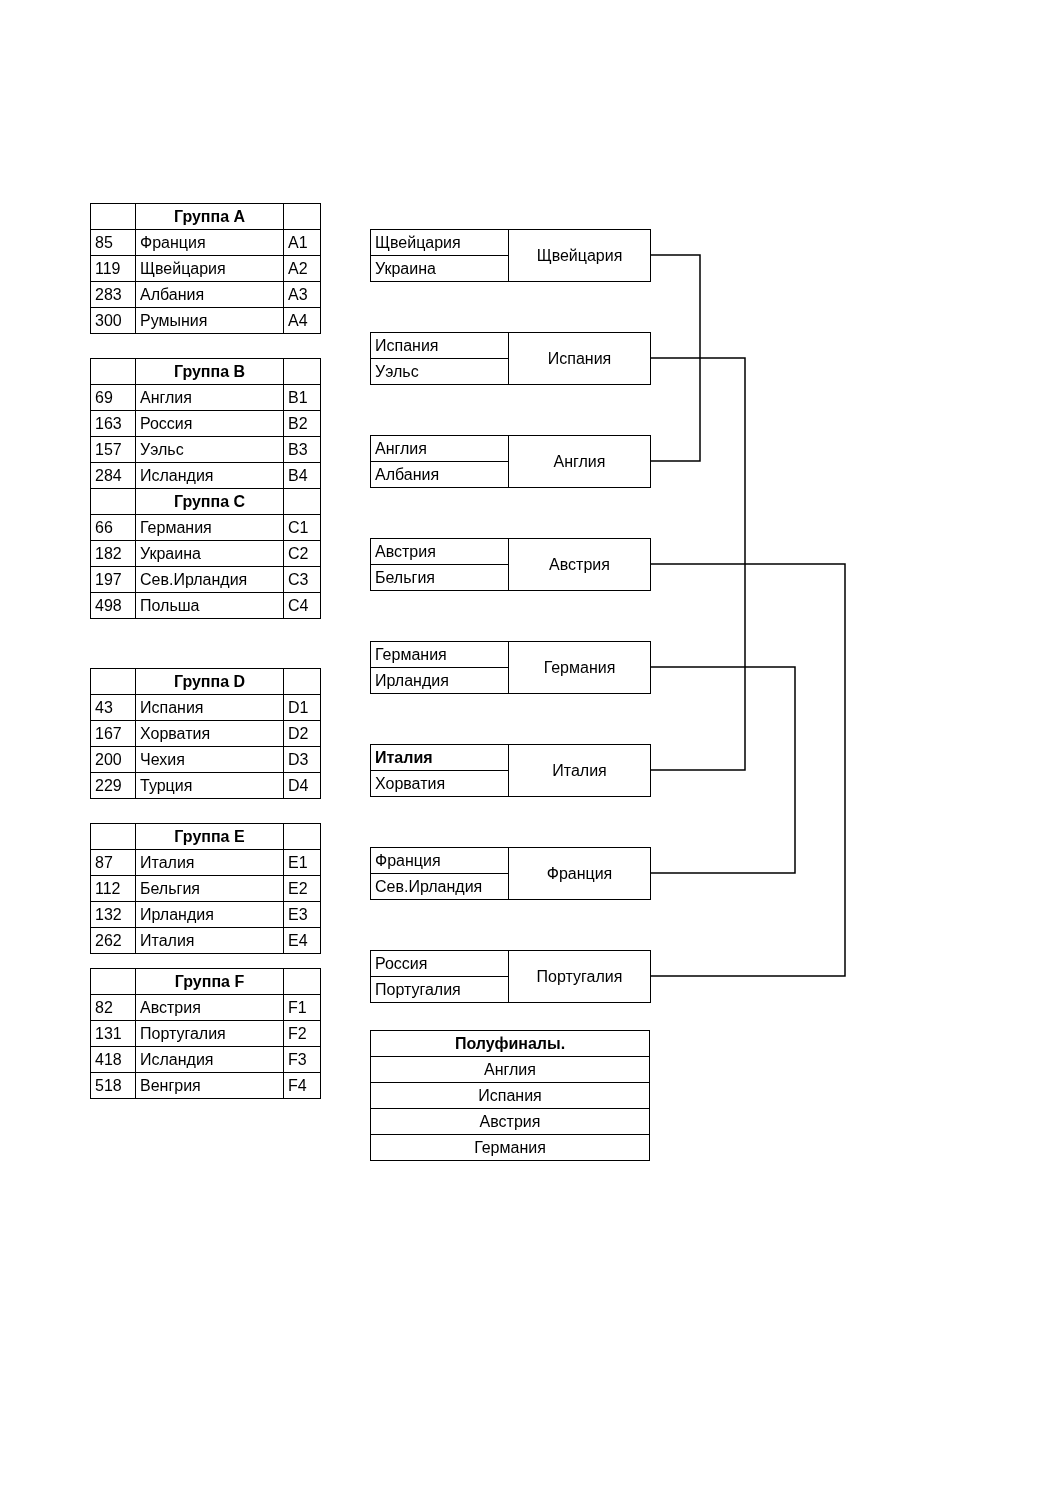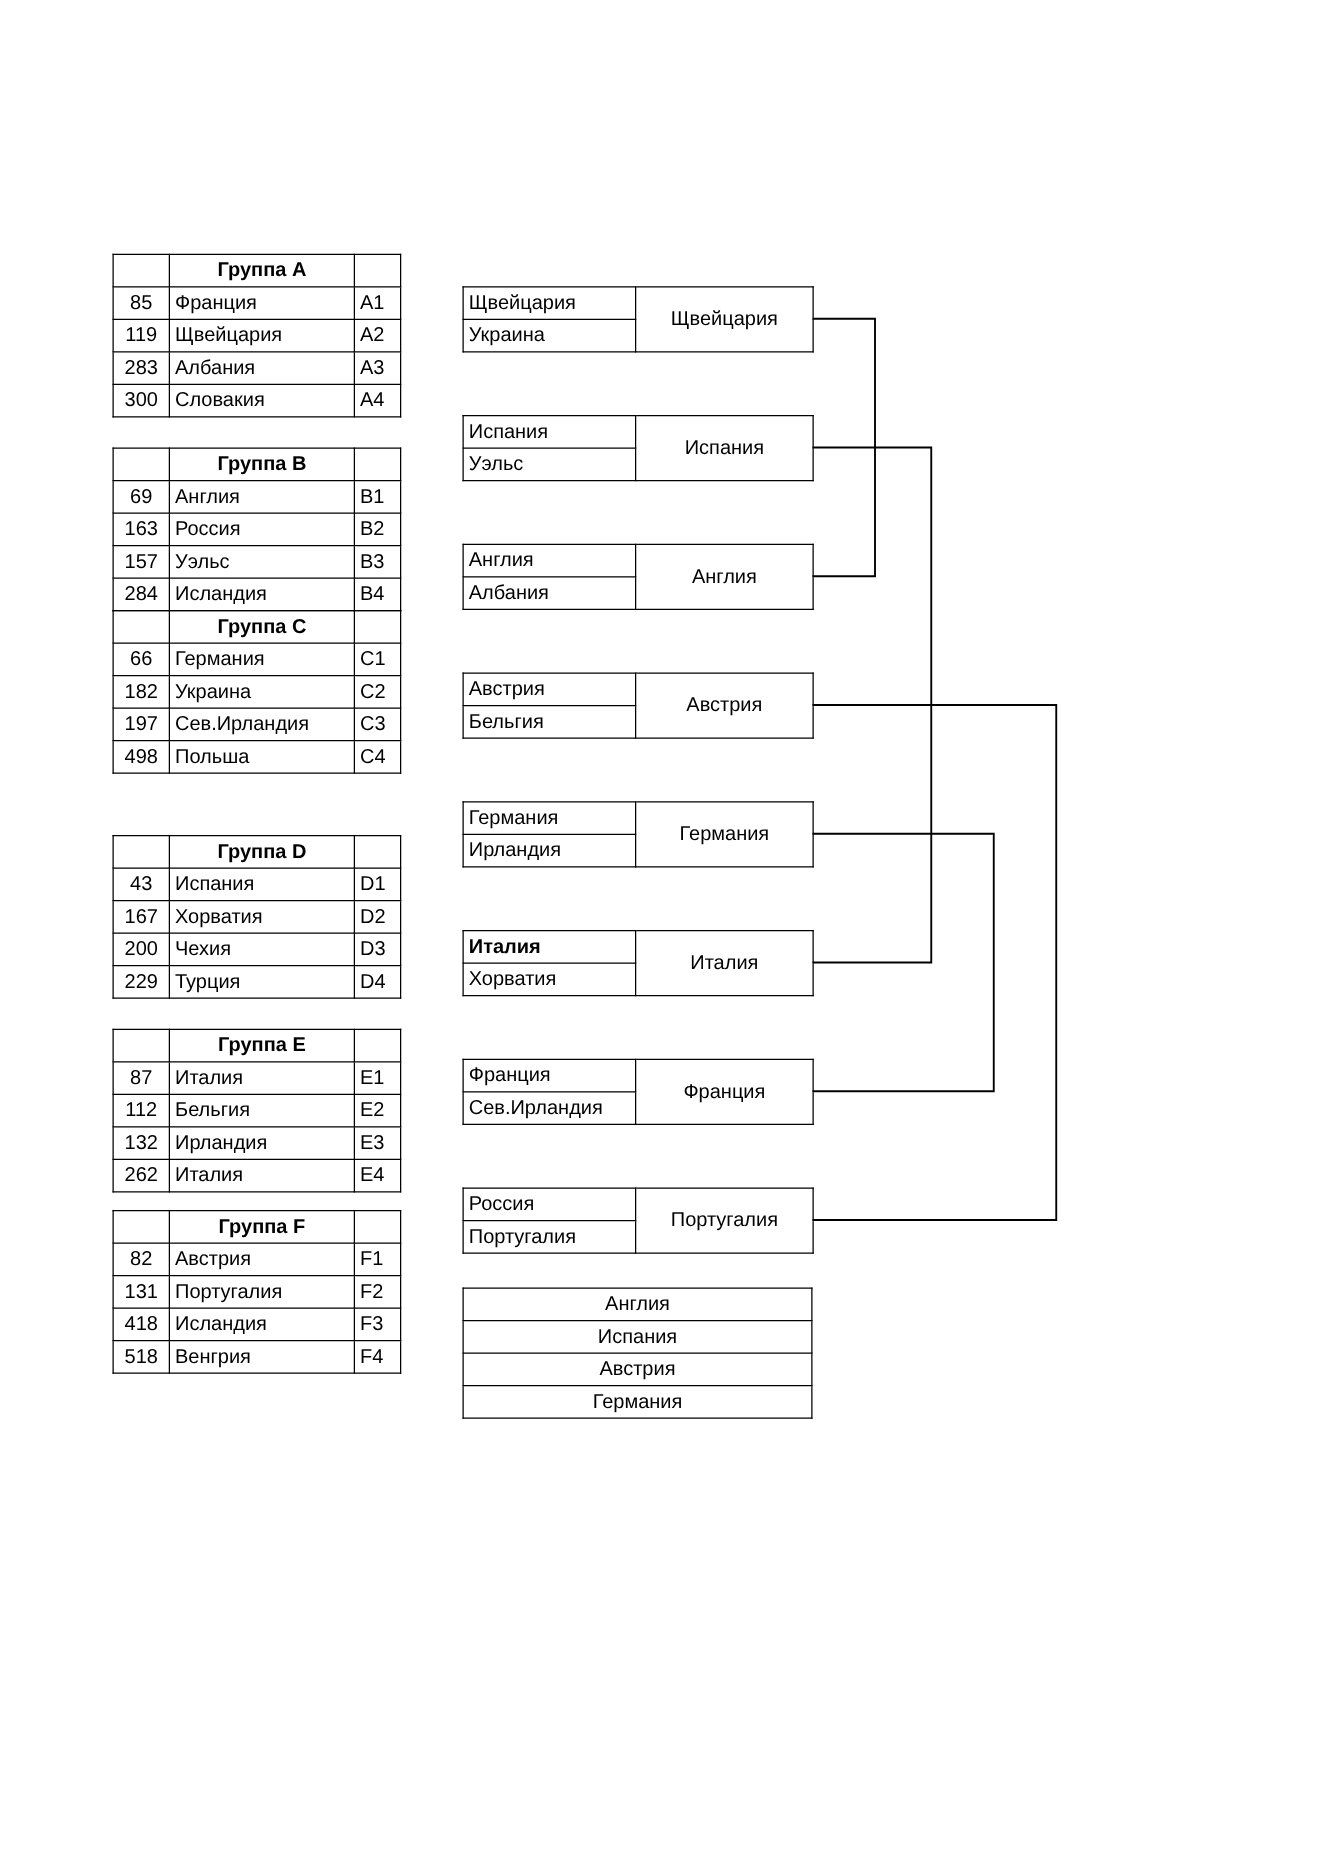--- a/index.html
+++ b/index.html
@@ -16,21 +16,21 @@
     border:1.5px solid #000;
     height:26px;
     padding:0 4px;
     white-space:nowrap;
     overflow:hidden;
     vertical-align:middle;
   }
 
   
   .group { left:90px; width:230px; table-layout:fixed; }
-  .group td.c-num  { width:45px;  text-align:center; }
+  .group td.c-num  { width:45px;  text-align:left; }
   .group td.c-name { width:148px; text-align:left; }
   .group td.c-code { width:37px;  text-align:left;margin-left:40px; }
   .group td.g-title { text-align:center; font-weight:bold; }
 
   
   .match { left:370px; width:280px; table-layout:fixed; }
   .match td.m-team   { width:138px; text-align:left; }
   .match td.m-winner { width:142px; text-align:center; }
 
   
@@ -75,21 +75,21 @@
       <td class="c-name">Щвейцария</td>
       <td class="c-code">A2</td>
     </tr>
     <tr>
       <td class="c-num">283</td>
       <td class="c-name">Албания</td>
       <td class="c-code">A3</td>
     </tr>
     <tr>
       <td class="c-num">300</td>
-      <td class="c-name">Словакия</td>
+      <td class="c-name">Румыния</td>
       <td class="c-code">A4</td>
     </tr>
     </tbody>
   </table>
 
   <table class="group" style="top:358px">
     <tbody>
     <tr>
       <td class="c-num"></td>
       <td class="c-name g-title">Группа B</td>
@@ -330,20 +330,23 @@
     </tr>
     <tr>
       <td class="m-team">Португалия</td>
     </tr>
     </tbody>
   </table>
 
   <table class="semis">
     <tbody>
     <tr>
+      <td class="s-title">Полуфиналы.</td>
+    </tr>
+    <tr>
       <td>Англия</td>
     </tr>
     <tr>
       <td>Испания</td>
     </tr>
     <tr>
       <td>Австрия</td>
     </tr>
     <tr>
       <td>Германия</td>

